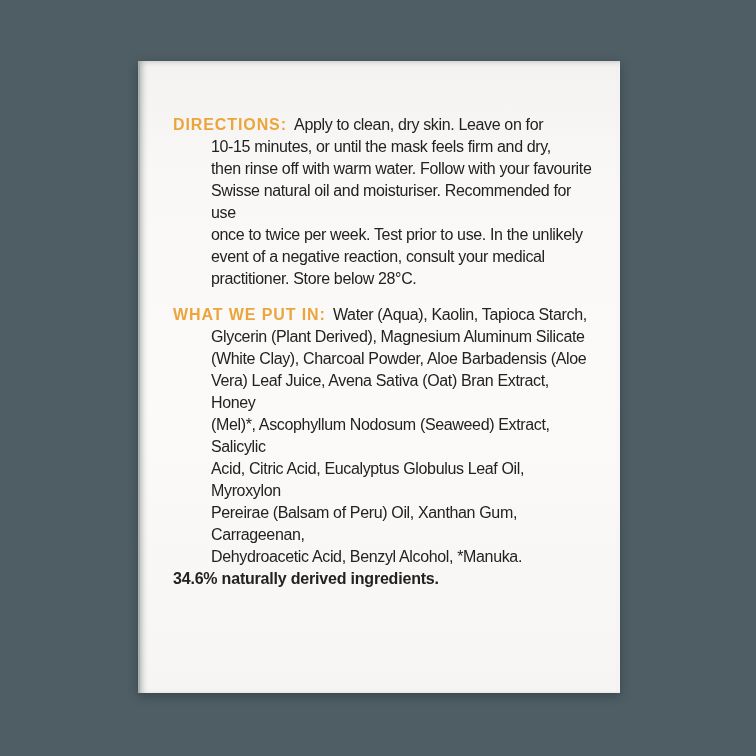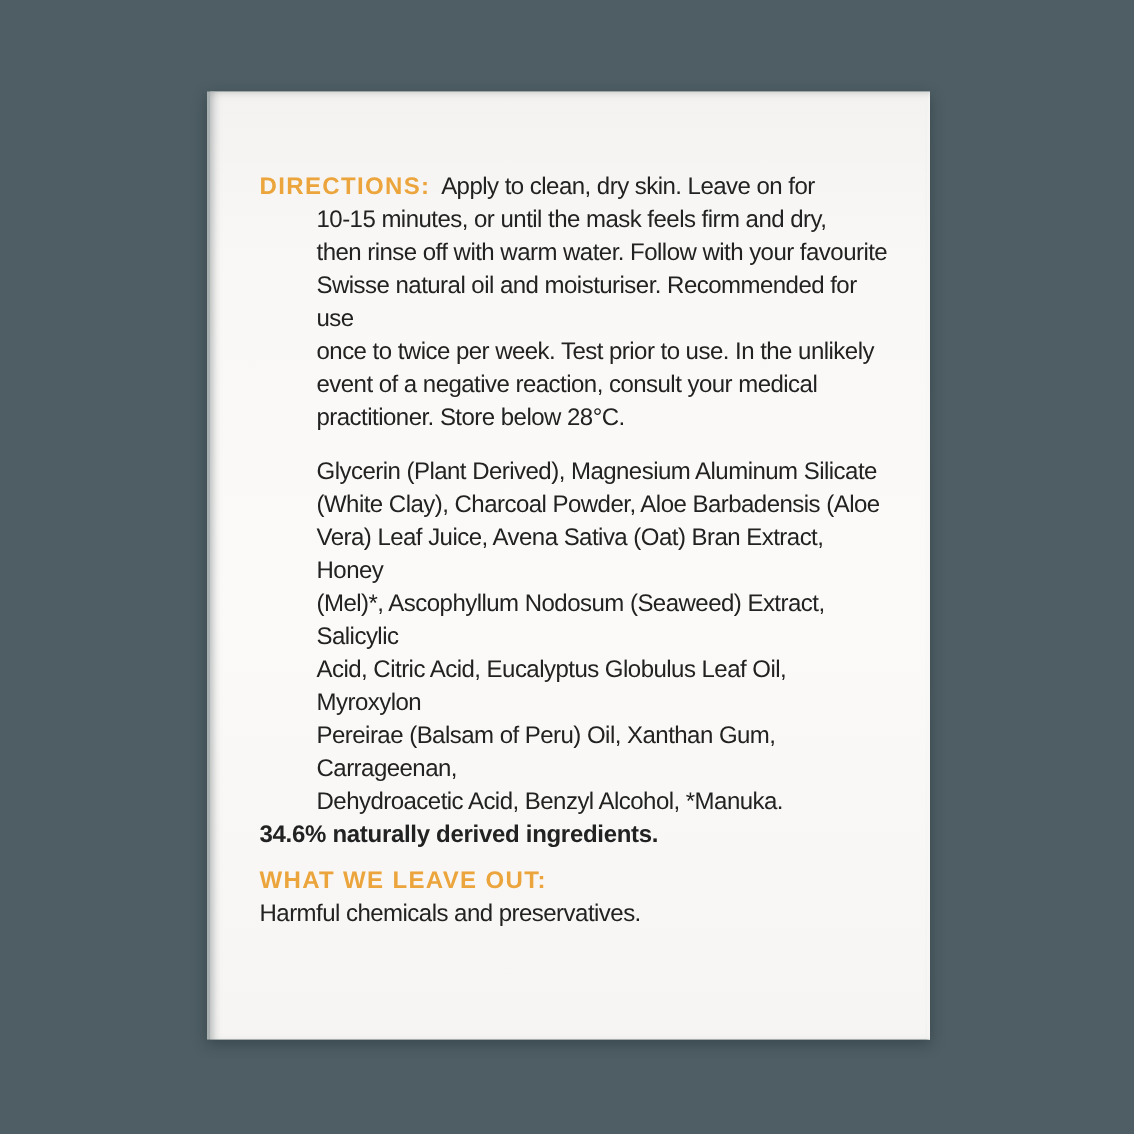--- a/index.html
+++ b/index.html
@@ -81,30 +81,27 @@
     <span class="first-line"><span class="h">DIRECTIONS:</span><span>Apply to clean, dry skin. Leave on for</span></span>
     <span class="rest-lines">10-15 minutes, or until the mask feels firm and dry,
 then rinse off with warm water. Follow with your favourite
 Swisse natural oil and moisturiser. Recommended for use
 once to twice per week. Test prior to use. In the unlikely
 event of a negative reaction, consult your medical
 practitioner. Store below 28°C.</span>
   </p>
 
   <p class="sec mt-ingredients">
+    <span class="first-line"><span class="h">WHAT WE PUT IN:</span><span>Water (Aqua), Kaolin, Tapioca Starch,</span></span>
     <span class="rest-lines">Glycerin (Plant Derived), Magnesium Aluminum Silicate
 (White Clay), Charcoal Powder, Aloe Barbadensis (Aloe
 Vera) Leaf Juice, Avena Sativa (Oat) Bran Extract, Honey
 (Mel)*, Ascophyllum Nodosum (Seaweed) Extract, Salicylic
 Acid, Citric Acid, Eucalyptus Globulus Leaf Oil, Myroxylon
 Pereirae (Balsam of Peru) Oil, Xanthan Gum, Carrageenan,
 Dehydroacetic Acid, Benzyl Alcohol, *Manuka.</span>
     <span class="bold-line">34.6% naturally derived ingredients.</span>
   </p>
 
-  <p class="sec mt-leaveout">
-    <span class="h heading-line">WHAT WE LEAVE OUT:</span>
-    <span class="first-line">Harmful chemicals and preservatives.</span>
-  </p>
 
 
 
 </div>
 
 </body></html>

